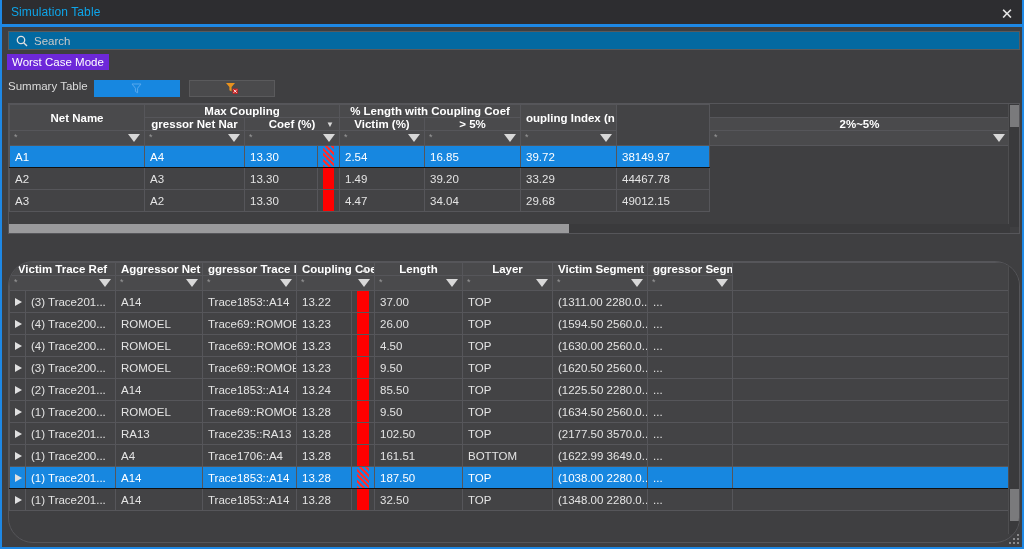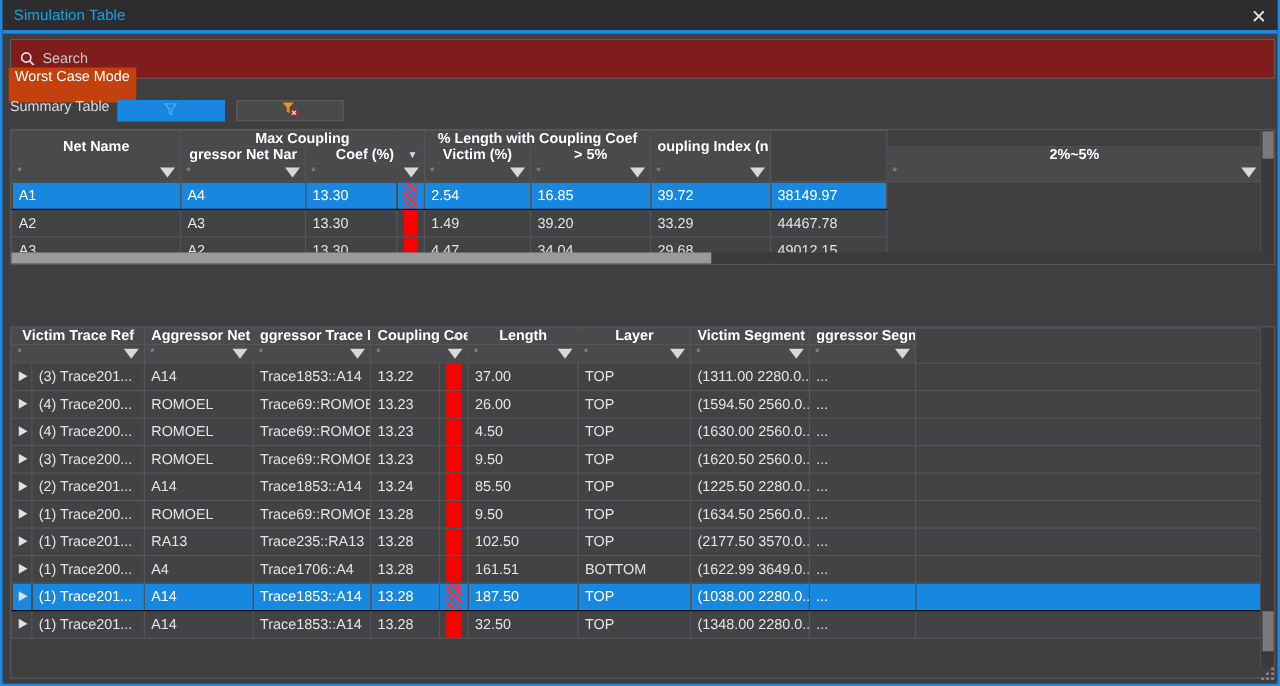--- a/index.html
+++ b/index.html
@@ -34,36 +34,36 @@
     position: absolute; right: 6px; top: 2px;
     width: 26px; height: 22px;
     display: flex; align-items: center; justify-content: center;
     color: #e8e8e8; font-size: 15px; line-height: 1;
     cursor: pointer;
   }
 
   
   .searchbar {
     position: absolute; left: 6px; top: 31px;
-    width: 1012px; height: 32px;
-    background: #7f1d1d;
+    width: 1012px; height: 19px;
+    background: #0369a1;
     border: 1px solid #5a5a5c;
     display: flex; align-items: center;
   }
   .searchbar .sicon {
     width: 20px; display: flex; align-items: center; justify-content: center;
     margin-left: 3px;
   }
   .searchbar .stext { color: #c9c9c9; font-size: 11.5px; margin-left: 2px; }
 
   
   .wcmode {
     position: absolute; left: 5px; top: 54px;
-    height: 28px; padding: 0 5px;
-    background: #c2410c; color: #ffffff;
+    height: 16px; padding: 0 5px;
+    background: #6d28d9; color: #ffffff;
     font-size: 11.5px; line-height: 16px;
     display: inline-block;
     cursor: pointer;
   }
 
   
   .tbar { position: absolute; display: flex; align-items: flex-start; height: 18px; }
   .tbar .lbl { color: #dcdcdc; font-size: 11.5px; margin-right: 6px; }
   .fbtn {
     width: 86px; height: 17px;
@@ -187,21 +187,21 @@
       <span>
         <svg width="14" height="12" viewBox="0 0 14 12">
           <polygon points="1,1 10,1 6.6,5 6.6,9.6 4.4,8.2 4.4,5" fill="#e8921e"></polygon>
           <rect x="7.6" y="6.6" width="5.2" height="5.2" fill="#d02020"></rect>
           <path d="M8.7 7.7 L11.7 10.7 M11.7 7.7 L8.7 10.7" stroke="#fff" stroke-width="0.9"></path>
         </svg>
       </span>
     </div>
   </div>
 
-  <div class="tablewrap" style="left:6px; top:103px; width:1012px; height:109px;">
+  <div class="tablewrap" style="left:6px; top:103px; width:1012px; height:131px;">
     <table class="grid" style="width:1000px;">
       <colgroup>
         <col style="width:135px">
           <col style="width:100px">
           <col style="width:73px">
         <col style="width:22px">
           <col style="width:85px">
           <col style="width:96px">
         <col style="width:96px">
           <col style="width:93px">
@@ -300,21 +300,21 @@
 
     <div class="vscroll" style="right:0; top:0; height:123px;">
       <div class="thumb" style="top:1px; height:22px;"></div>
     </div>
     <div class="hscroll" style="left:0; bottom:0; width:1001px;">
       <div class="thumb" style="left:0; width:560px;"></div>
     </div>
   </div>
 
 
-  <div class="tablewrap" style="left:6px; top:261px; width:1012px; height:282px;">
+  <div class="tablewrap" style="left:6px; top:261px; width:1012px; height:282px;border-radius:25px;">
     <table class="grid" style="width:1001px;">
       <colgroup>
         <col style="width:16px">
           <col style="width:90px">
           <col style="width:87px">
         <col style="width:94px">
           <col style="width:55px">
           <col style="width:23px">
         <col style="width:88px">
           <col style="width:90px">

